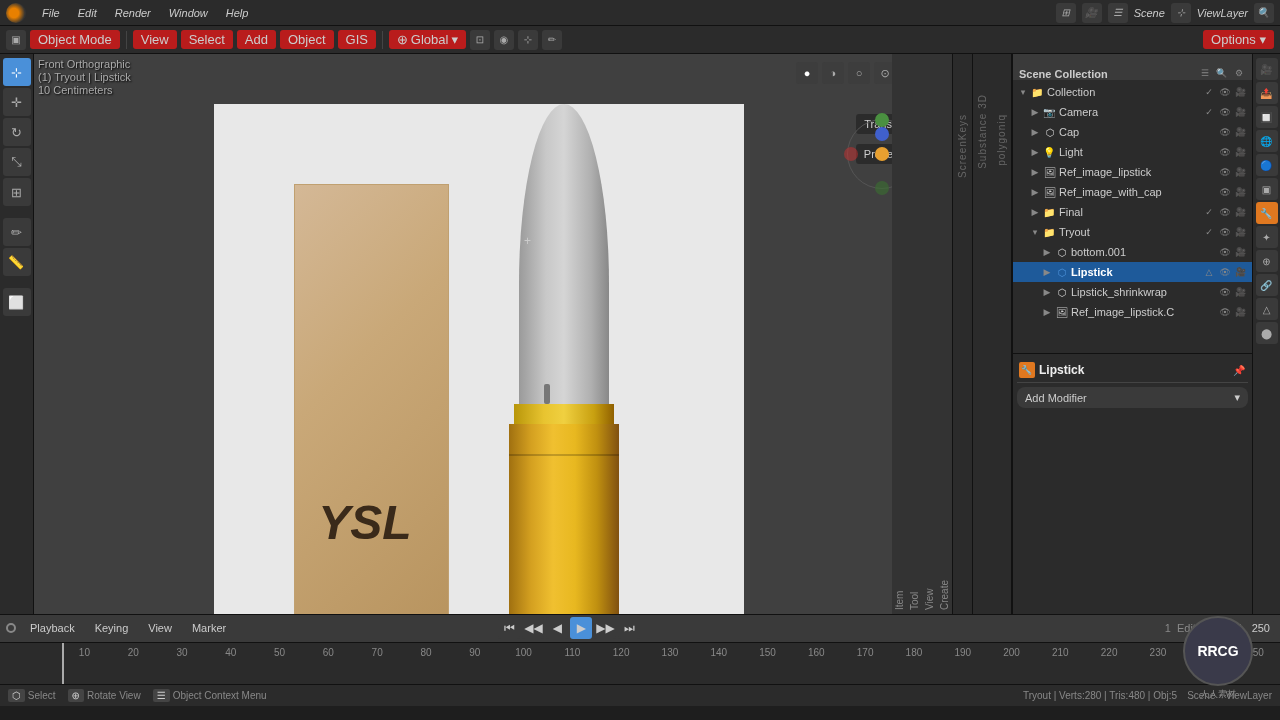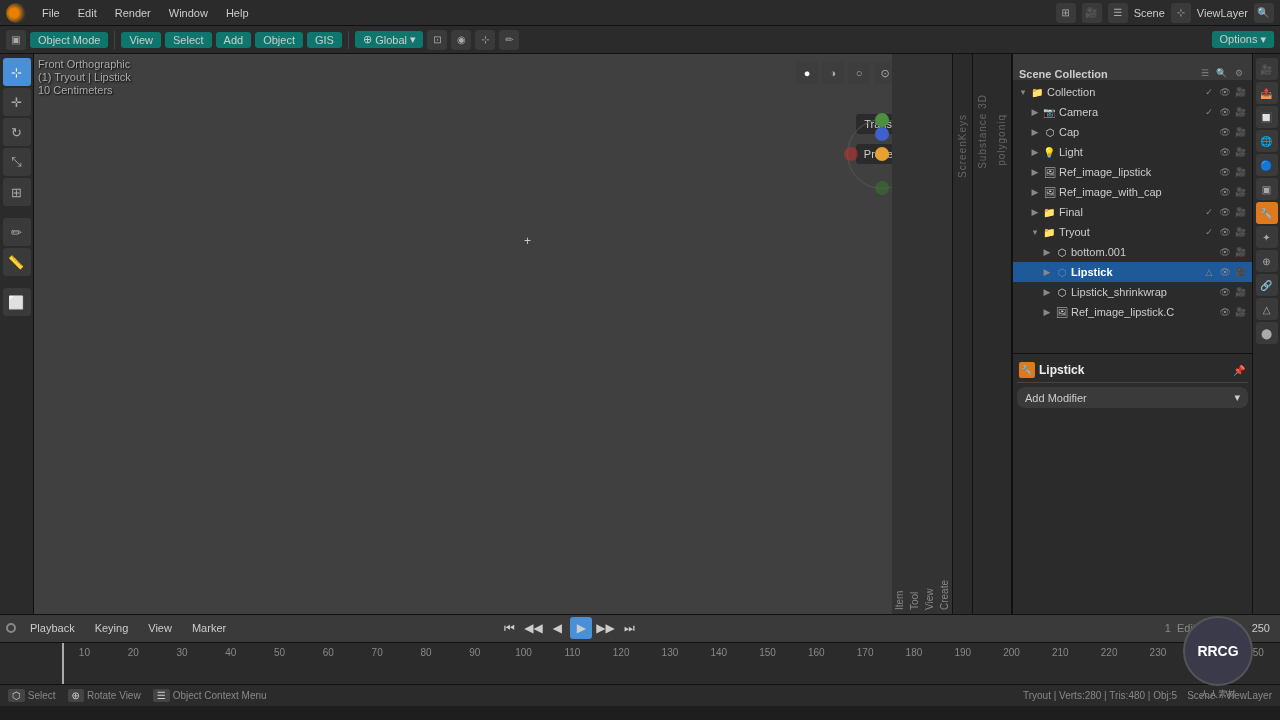--- a/index.html
+++ b/index.html
@@ -15,20 +15,21 @@
 
     
     #top-menu {
       height: 26px;
       background: #2b2b2b;
       display: flex;
       align-items: center;
       border-bottom: 1px solid #111;
       padding: 0 6px;
       gap: 2px;
+      font-style: italic;
     }
     .menu-item {
       padding: 2px 8px;
       cursor: pointer;
       border-radius: 3px;
       font-size: 11px;
       color: #ccc;
     }
     .blender-logo {
       width: 20px; height: 20px;
@@ -75,23 +76,23 @@
       height: 28px;
       background: #2b2b2b;
       display: flex;
       align-items: center;
       padding: 0 6px;
       gap: 4px;
       border-bottom: 1px solid #111;
     }
     .toolbar-btn {
       padding: 2px 8px;
-      background: #0f766e;
+      background: #b91c1c;
       border-radius: 3px;
-      font-size: 11px;
+      font-size: 13px;
       color: #ccc;
       cursor: pointer;
       display: flex;
       align-items: center;
       gap: 3px;
     }
     .toolbar-separator {
       width: 1px;
       height: 18px;
       background: #444;
@@ -664,20 +665,38 @@
   </div>
 
   <div id="viewport">
 
     <div id="viewport-header">
       <span class="viewport-info">Front Orthographic</span>
       <span class="viewport-info">(1) Tryout | Lipstick</span>
       <span class="viewport-info">10 Centimeters</span>
     </div>
 
+    <div id="canvas-area">
+      <div class="lipstick-scene">
+
+        <div class="ysl-box">
+          <div class="ysl-logo-area">
+            <div class="ysl-text">YSL</div>
+          </div>
+        </div>
+
+        <div class="lipstick-tube">
+          <div class="lipstick-bullet"></div>
+          <div class="lipstick-collar"></div>
+          <div class="lipstick-base">
+            <div class="lipstick-base-line"></div>
+          </div>
+        </div>
+      </div>
+    </div>
 
     <div style="position:absolute;top:60px;right:30px;background:rgba(40,40,40,0.85);border-radius:3px;padding:4px 8px;font-size:11px;color:#ccc;cursor:pointer;">
       <span>Transform</span>
     </div>
     <div style="position:absolute;top:90px;right:30px;background:rgba(40,40,40,0.85);border-radius:3px;padding:4px 8px;font-size:11px;color:#ccc;cursor:pointer;">
       <span>Properties</span>
     </div>
 
     <div id="viewport-gizmo">
       <div class="gizmo-circle">

